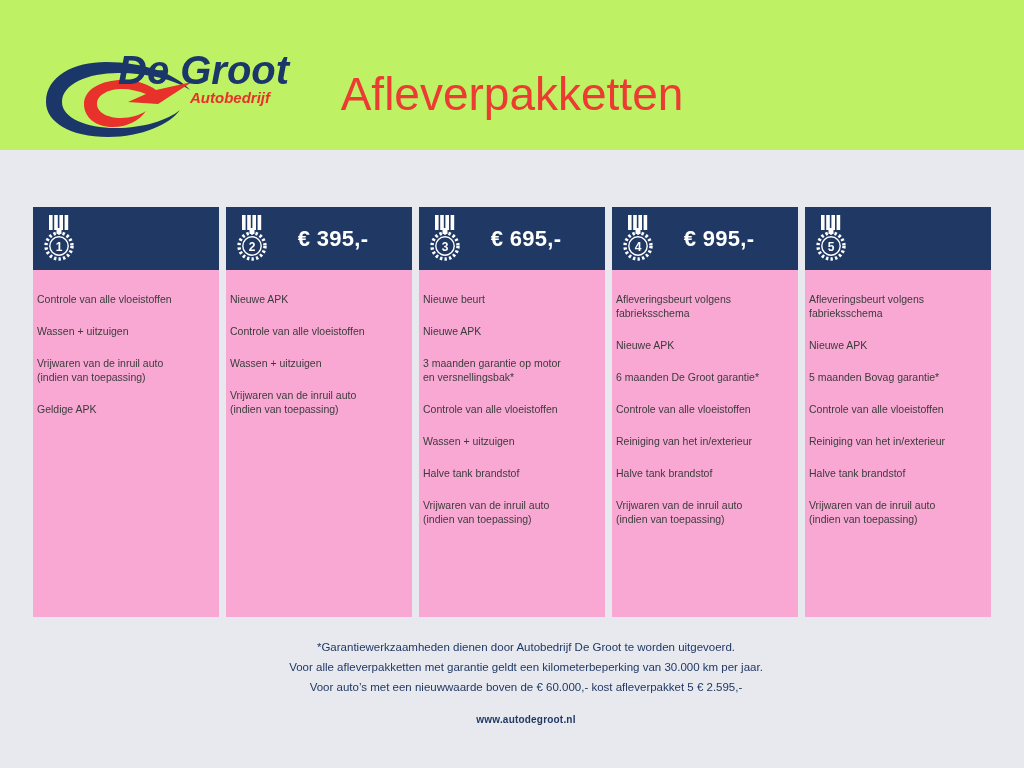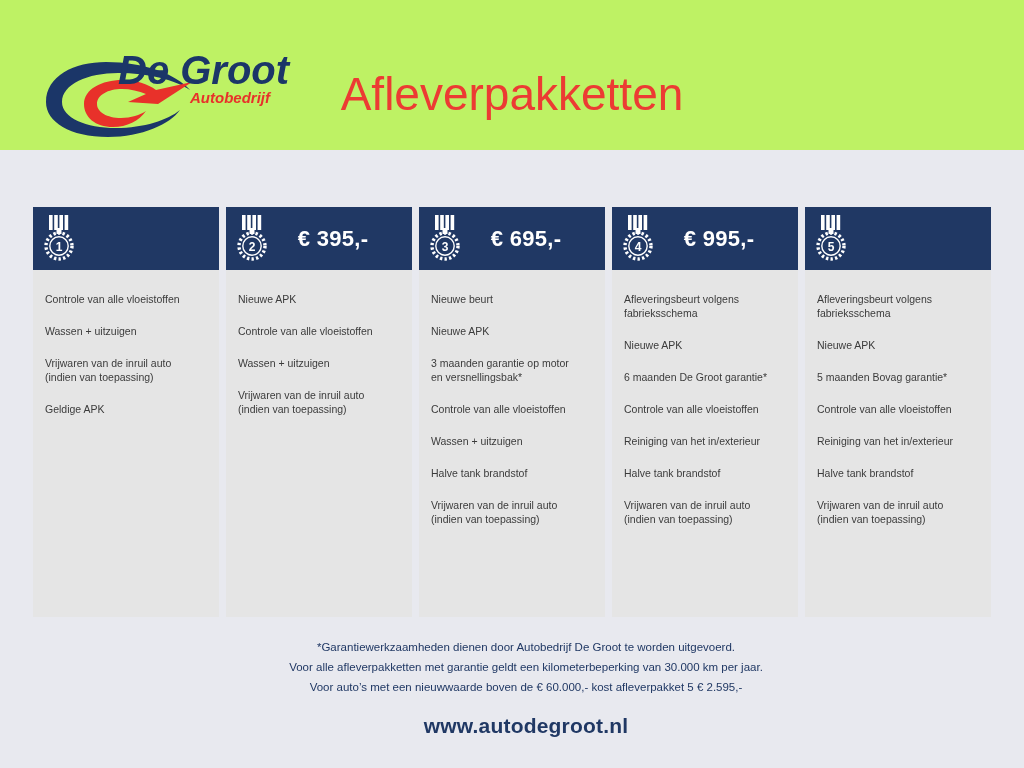--- a/index.html
+++ b/index.html
@@ -69,22 +69,22 @@
     text-align:center;
     color:#ffffff;
     font-size:22px;
     font-weight:bold;
     letter-spacing:0.3px;
     padding-right:4px;
     white-space:nowrap;
   }
   .card-body{
     flex:1 1 auto;
-    background:#e5e5e5;
-    padding:22px 14px 14px 12px;
+    background:#f9a8d4;
+    padding:22px 14px 14px 4px;
   }
   .feature{
     color:#3b3b3b;
     font-size:10.5px;
     line-height:14px;
     margin-bottom:18px;
     white-space:pre-line;
   }
   .feature:last-child{ margin-bottom:0; }
 
@@ -96,21 +96,21 @@
   }
   .footer-line{
     color:#203864;
     font-size:11.5px;
     line-height:20px;
     font-weight:500;
   }
   .footer-url{
     margin-top:17px;
     color:#203864;
-    font-size:21px;
+    font-size:10px;
     font-weight:bold;
     letter-spacing:0.2px;
   }
 </style>
 </head>
 <body>
 
 <div class="topband">
 
   <div class="logo">

